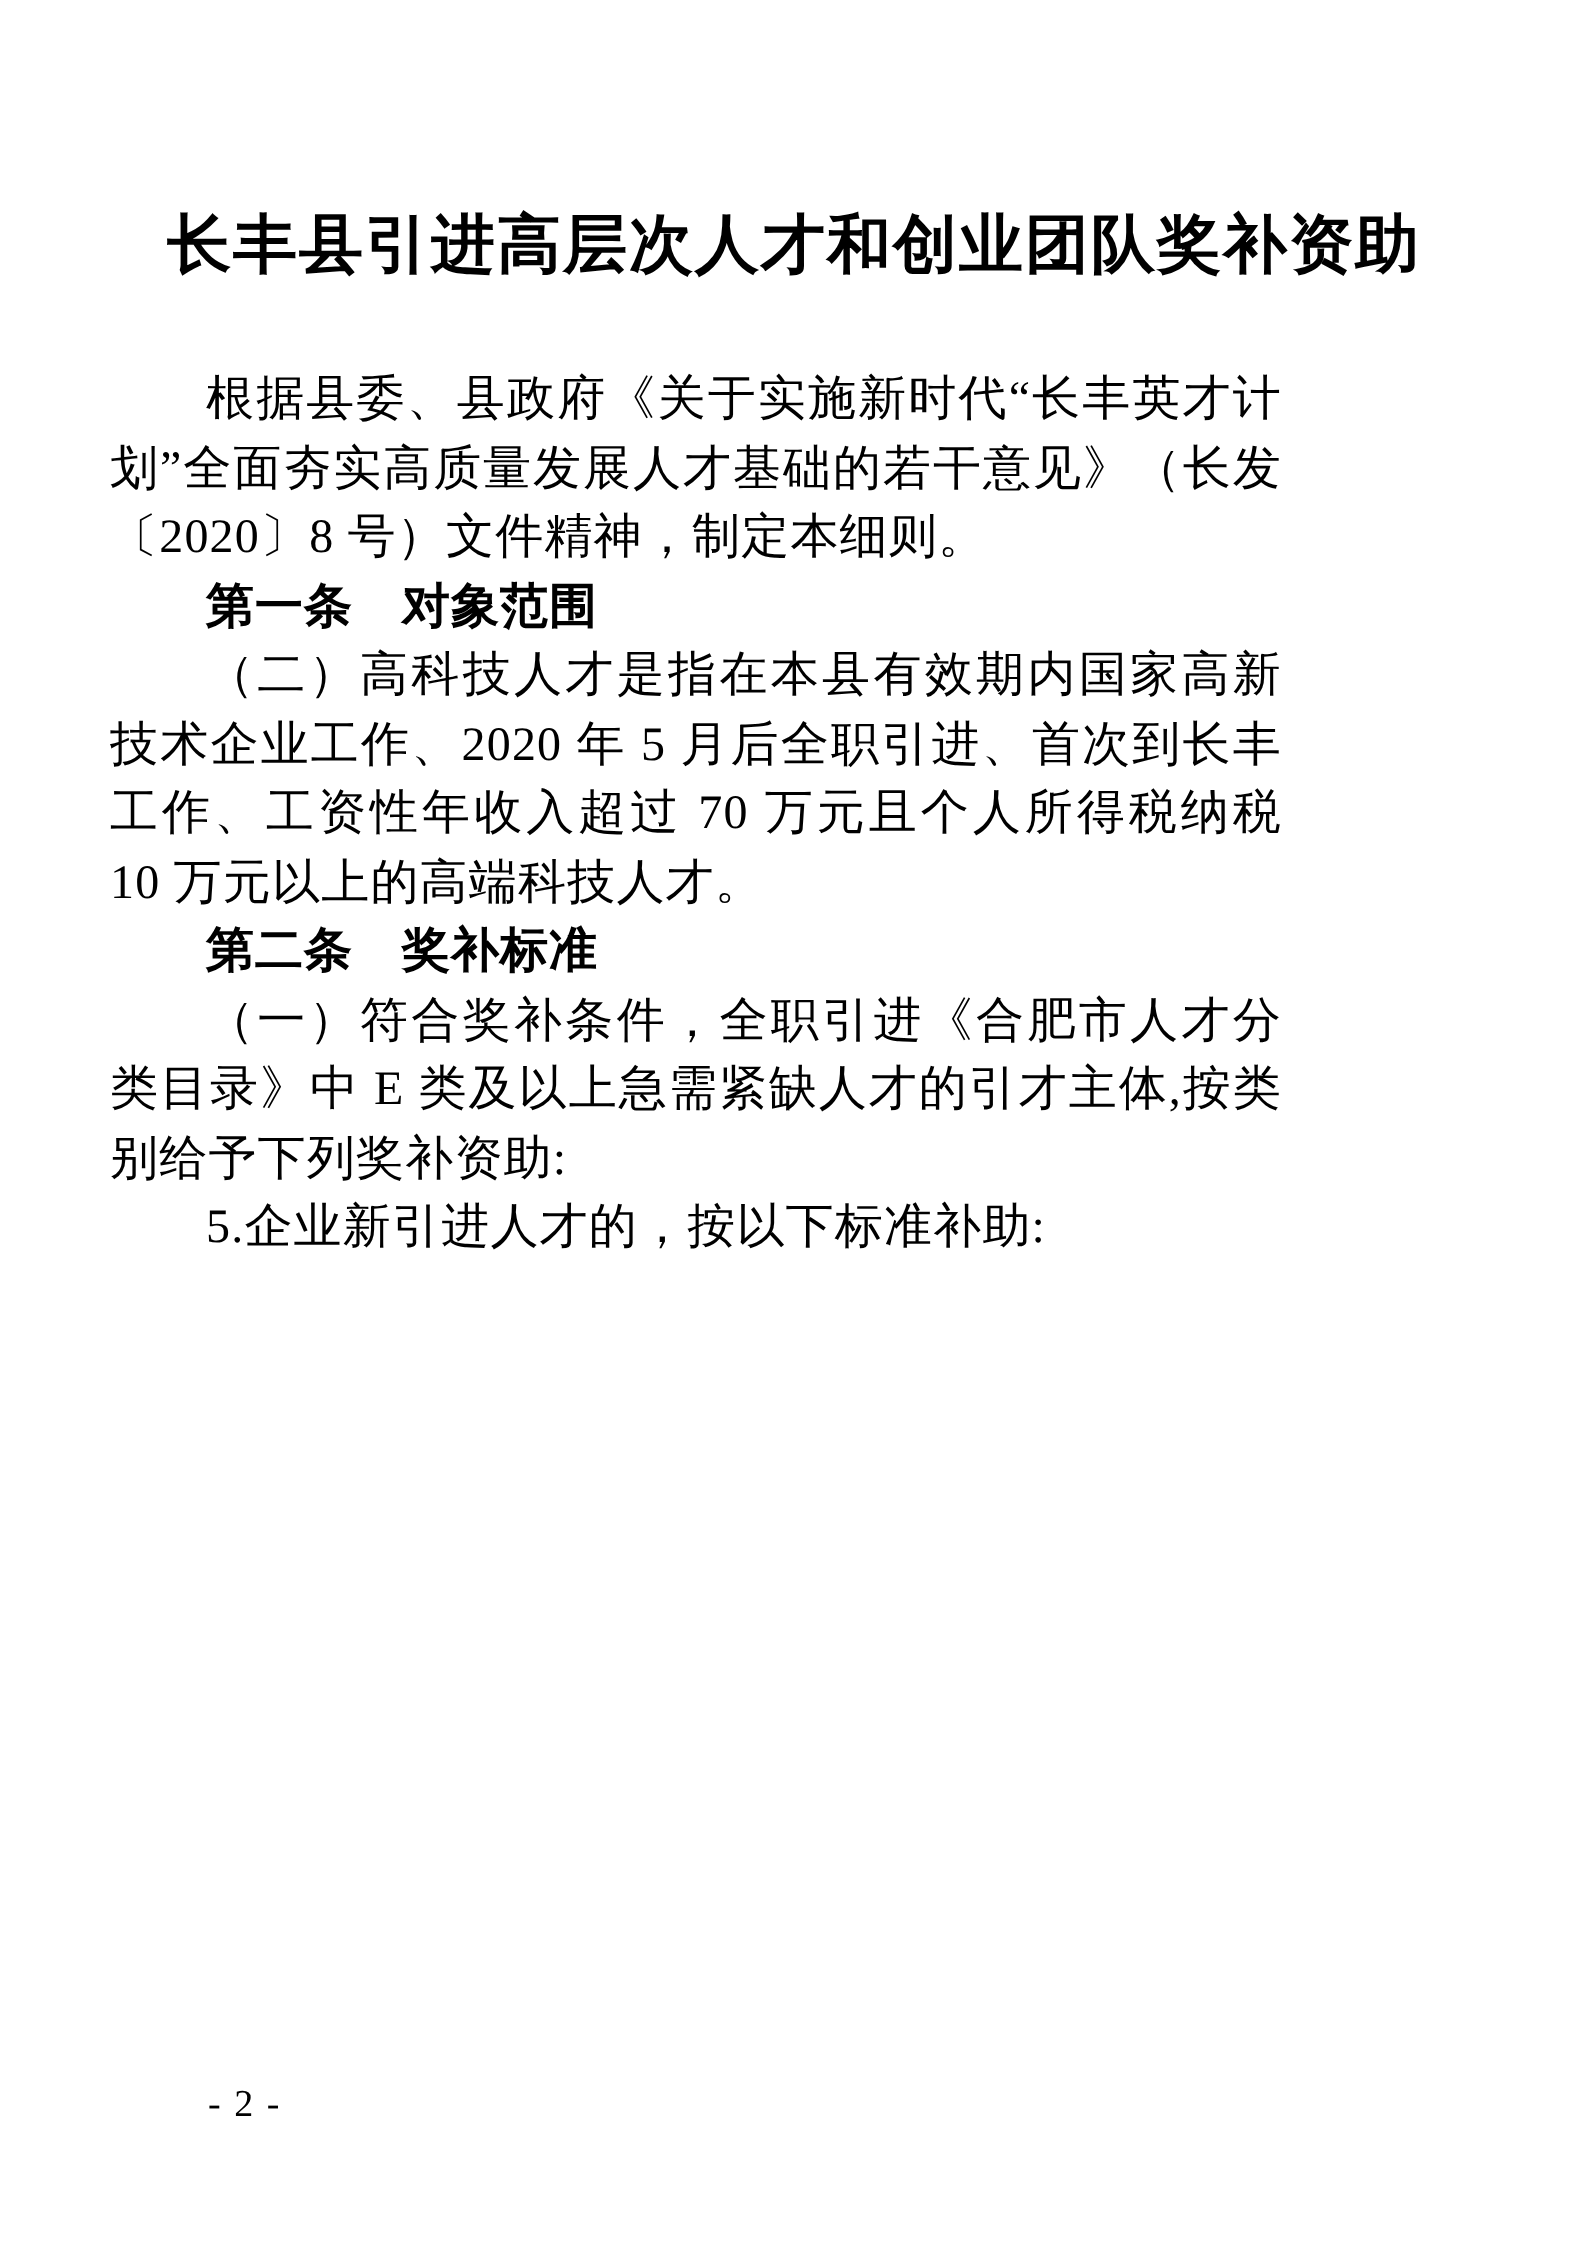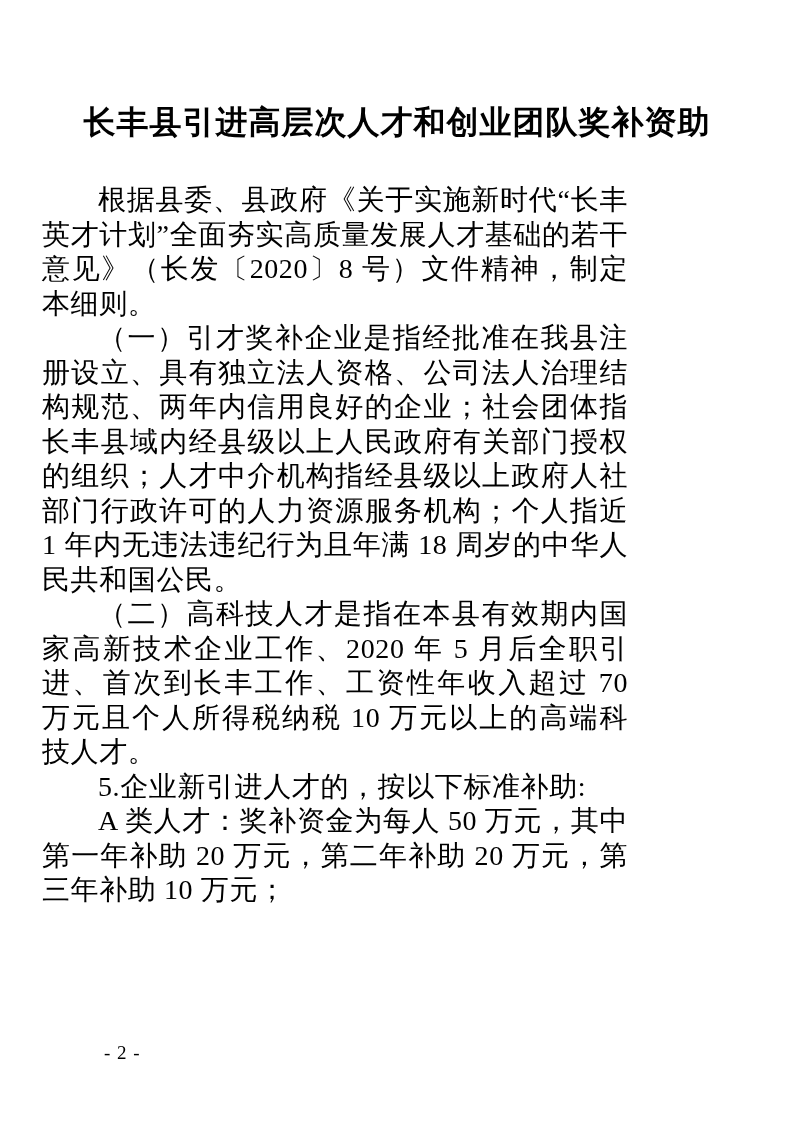--- a/index.html
+++ b/index.html
@@ -23,23 +23,23 @@
     font-weight: bold;
     font-size: 32px;
     line-height: 50px;
   }
   .title-line {
     display: block;
     letter-spacing: 1px;
   }
   .doc-body {
     width: 586px;
-    margin: 36px 0 0 42px;
+    margin: 36px 0 0 55px;
     font-family: "Liberation Serif", "DejaVu Serif", serif;
-    font-size: 28px;
+    font-size: 24px;
     line-height: 34.5px;
     text-align: justify;
   }
   .para {
     margin: 0;
     text-indent: 2em;
     letter-spacing: 0.6px;
   }
   .para.heading {
     font-weight: bold;
@@ -59,21 +59,22 @@
 <body>
 
 <div class="page">
 
   <h1 class="doc-title">
     <span class="title-line">长丰县引进高层次人才和创业团队奖补资助</span>
   </h1>
 
   <div class="doc-body">
     <p class="para">根据县委、县政府《关于实施新时代“长丰英才计划”全面夯实高质量发展人才基础的若干意见》（长发〔2020〕8 号）文件精神，制定本细则。</p>
-    <p class="para">（一）引才奖补企业是指经批准在我县注册设立、具有独立法人资格、公司法人治理结构规范、两年内信用良好的企业；社会团体指长丰县域内经县级以上人民政府有关部门授权的组织；人才中介机构指经县级以上政府人社部门行政许可的人力资源服务机构；个人指近 1 年内无违法违纪行为且年满 18 周岁的中华人民共和国公民。</p>
+    <p class="para heading">第一条　对象范围</p>
     <p class="para">（二）高科技人才是指在本县有效期内国家高新技术企业工作、2020 年 5 月后全职引进、首次到长丰工作、工资性年收入超过 70 万元且个人所得税纳税 10 万元以上的高端科技人才。</p>
+    <p class="para heading">第二条　奖补标准</p>
+    <p class="para">（一）符合奖补条件，全职引进《合肥市人才分类目录》中 E 类及以上急需紧缺人才的引才主体,按类别给予下列奖补资助:</p>
     <p class="para">5.企业新引进人才的，按以下标准补助:</p>
-    <p class="para">A 类人才：奖补资金为每人 50 万元，其中第一年补助 20 万元，第二年补助 20 万元，第三年补助 10 万元；</p>
   </div>
 
   <div class="page-footer">- 2 -</div>
 
 </div>
 
 </body></html>

